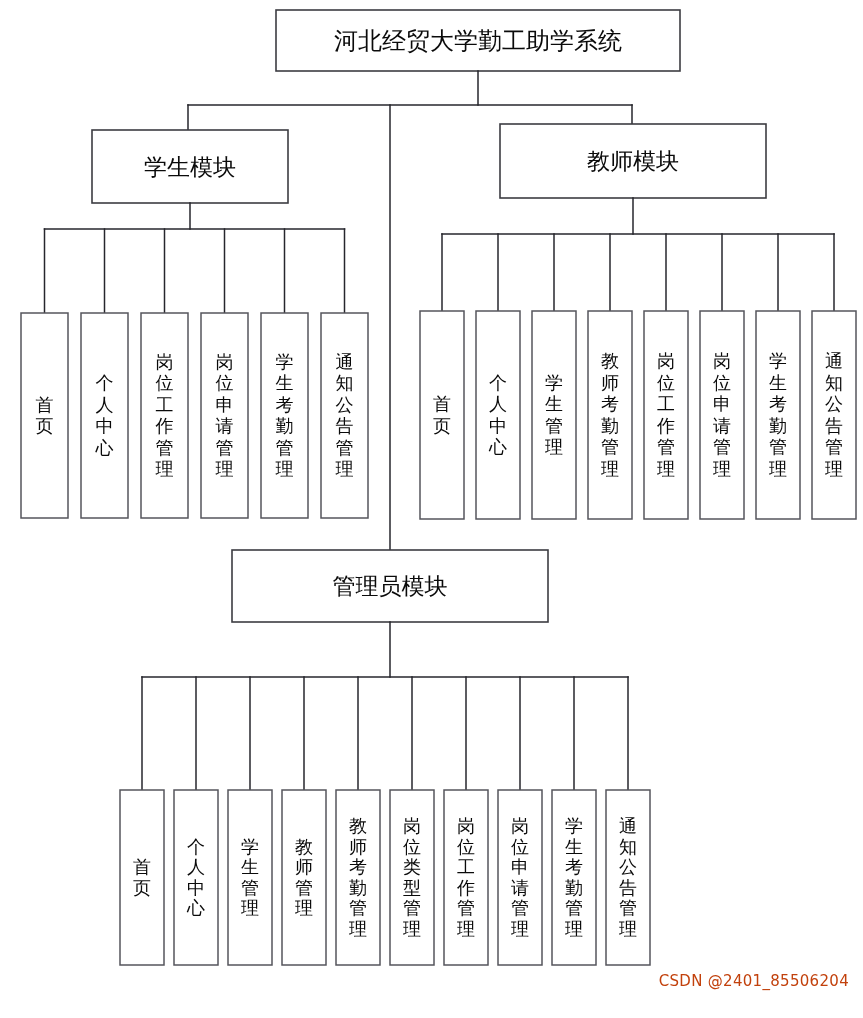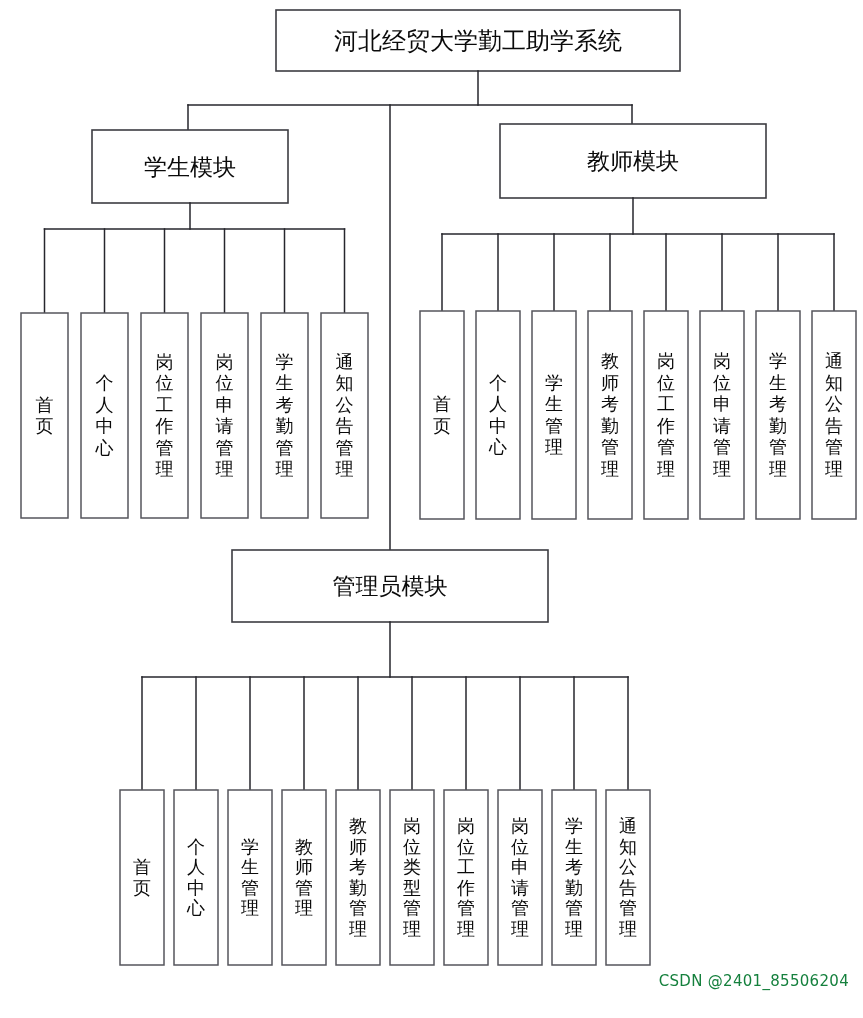--- a/index.html
+++ b/index.html
@@ -54,21 +54,21 @@
   .leaf-label {
     fill: #0a0a0a;
     font-family: "DejaVu Sans", "Liberation Sans", sans-serif;
     font-size: 18px;
     text-anchor: middle;
   }
   .watermark {
     position: absolute;
     right: 14px;
     bottom: 8px;
-    color: #15803d;
+    color: #c2410c;
     font-size: 15px;
     font-family: "DejaVu Sans", "Liberation Sans", sans-serif;
     letter-spacing: 0.3px;
     user-select: none;
   }
 </style>
 </head>
 <body>
 
 <div id="diagram-root">

